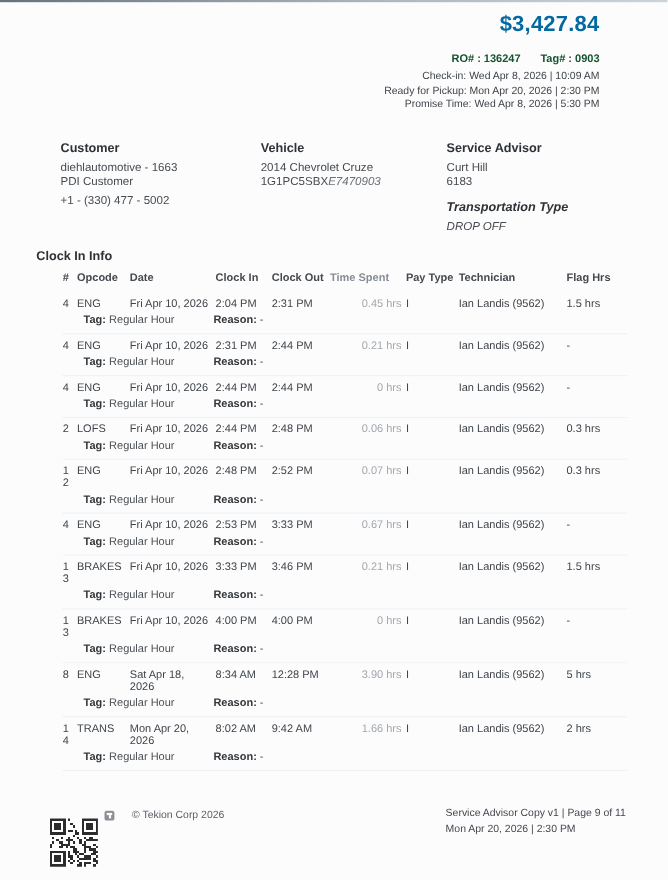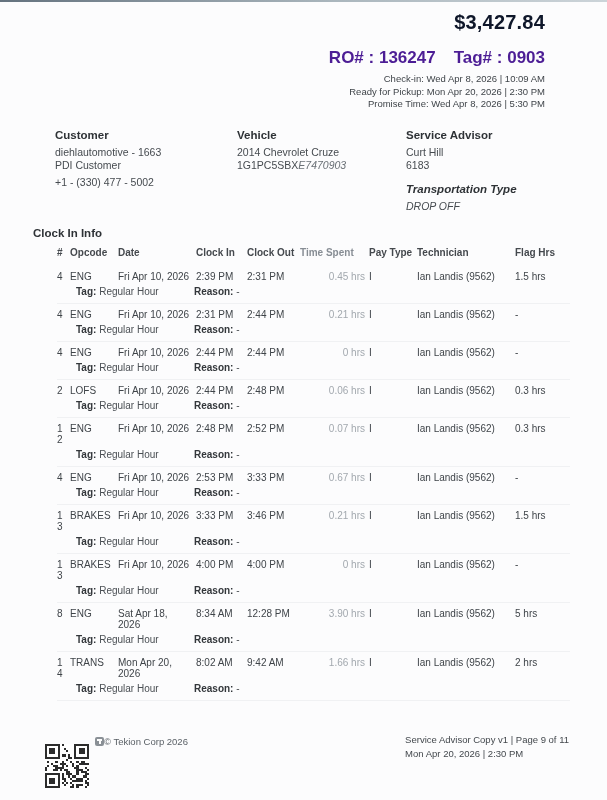--- a/index.html
+++ b/index.html
@@ -5,22 +5,22 @@
   * { margin:0; padding:0; box-sizing:border-box; }
   html,body { width:607px; height:800px; }
   body { font-family:"Liberation Sans","DejaVu Sans",sans-serif; background:#fdfdfd; color:#3f4449; }
   .page { position:relative; width:607px; height:800px; background:#fcfcfd; overflow:hidden; }
   .scan-top { position:absolute; top:0; left:0; width:100%; height:2px;
     background:linear-gradient(to right,#64727e,#aab6bd 55%,#ccd4d9); }
 
   
   .inv-block { position:absolute; top:9px; right:62px; text-align:right; }
   .inv-label { font-size:13px; font-weight:600; color:#3a3e42; letter-spacing:.2px; }
-  .inv-amount { font-size:20px; font-weight:700; color:#0f172a; margin-top:2px; letter-spacing:.2px; }
-  .ro-line { margin-top:14px; font-size:17px; font-weight:700; color:#4c1d95; }
+  .inv-amount { font-size:20px; font-weight:700; color:#0369a1; margin-top:2px; letter-spacing:.2px; }
+  .ro-line { margin-top:14px; font-size:10px; font-weight:700; color:#14532d; }
   .ro-line .gap { display:inline-block; width:18px; }
   .inv-meta { margin-top:5px; font-size:9.5px; font-weight:400; color:#3f4449; line-height:12.5px; }
 
   
   .info-col { position:absolute; top:129px; }
   .col-customer { left:55px; width:175px; }
   .col-vehicle { left:237px; width:175px; }
   .col-advisor { left:406px; width:180px; }
   .info-heading { font-size:11.5px; font-weight:700; color:#2e3236; margin-bottom:5px; }
   .info-line { font-size:10.5px; color:#464b50; line-height:13px; }
@@ -38,21 +38,21 @@
   .data-row { font-size:10px; color:#3f4449; padding:5px 0 2px; align-items:start; }
   .c { padding-right:4px; }
   .c.num { width:9px; word-break:break-all; line-height:11px; }
   .c.time-spent { color:#a2a8ae;text-align:right; }
   .tag-row { display:flex; font-size:10px; padding:2px 0 6px; color:#4a4f54;margin-left:19px; }
   .tag-part { width:118px; }
   .tag-row b { font-weight:700; color:#33373b; }
 
   
   .qr { position:absolute; left:45px; top:744px; width:44px; height:44px; }
-  .copyright { position:absolute; left:95px; top:736px; font-size:9.5px; color:#5a6066; display:flex; align-items:center; gap:0; }
+  .copyright { position:absolute; left:95px; top:736px; font-size:9.5px; color:#5a6066; display:flex; align-items:center; gap:16px; }
   .tekion-logo { width:9px; height:9px; background:#8a9096; border-radius:2px; position:relative; display:inline-block; }
   .tekion-logo::after { content:""; position:absolute; left:2px; top:2px; width:5px; height:2px; background:#fdfdfd; }
   .tekion-logo::before { content:""; position:absolute; left:3.5px; top:4px; width:2px; height:3px; background:#fdfdfd; }
   .footer-right { position:absolute; right:38px; top:733px; font-size:9.5px; font-weight:400; color:#43484d; line-height:13.5px; text-align:left; }
 </style>
 </head>
 <body>
 
 <div class="page">
   <div class="scan-top"></div>
@@ -105,21 +105,21 @@
       <span>Pay Type</span>
       <span>Technician</span>
       <span>Flag Hrs</span>
     </div>
     <div id="table-body">
     <div class="entry">
       <div class="data-row">
         <span class="c num">4</span>
         <span class="c">ENG</span>
         <span class="c">Fri Apr 10, 2026</span>
-        <span class="c">2:39 PM</span>
+        <span class="c">2:04 PM</span>
         <span class="c">2:31 PM</span>
         <span class="c time-spent">0.45 hrs</span>
         <span class="c">I</span>
         <span class="c">Ian Landis (9562)</span>
         <span class="c">1.5 hrs</span>
       </div>
       <div class="tag-row">
         <span class="tag-part"><b>Tag:</b> <span>Regular Hour</span></span>
         <span class="reason-part"><b>Reason:</b> <span>-</span></span>
       </div>

